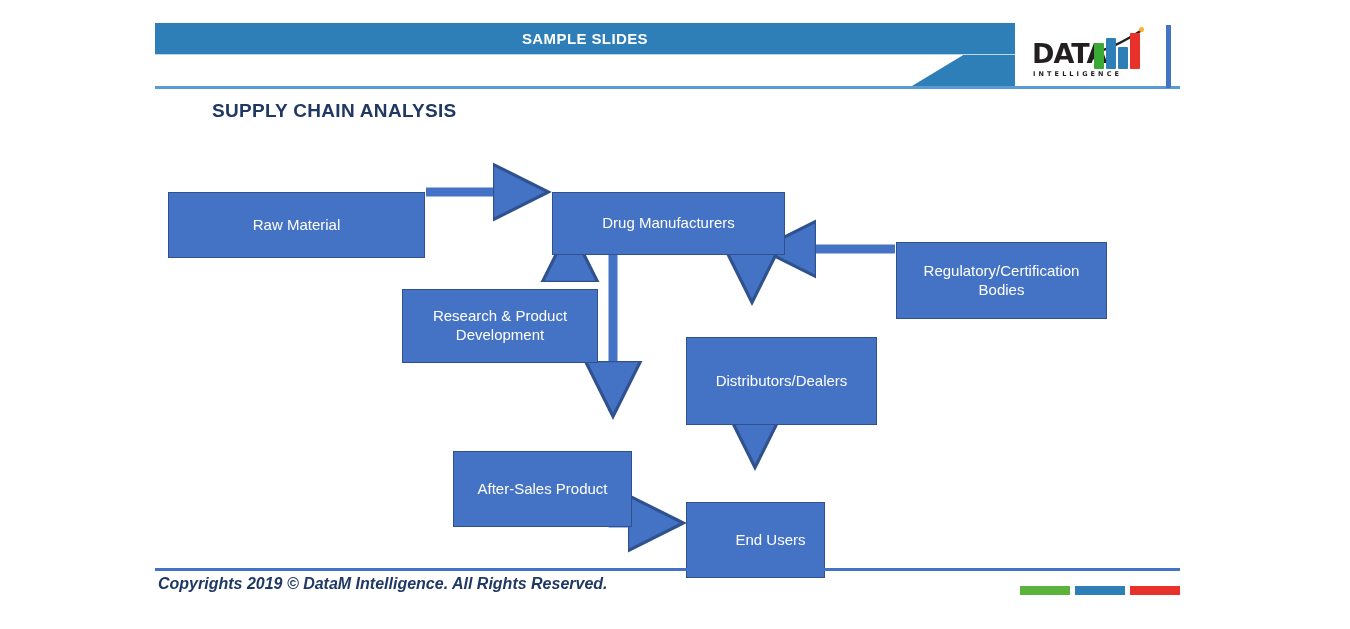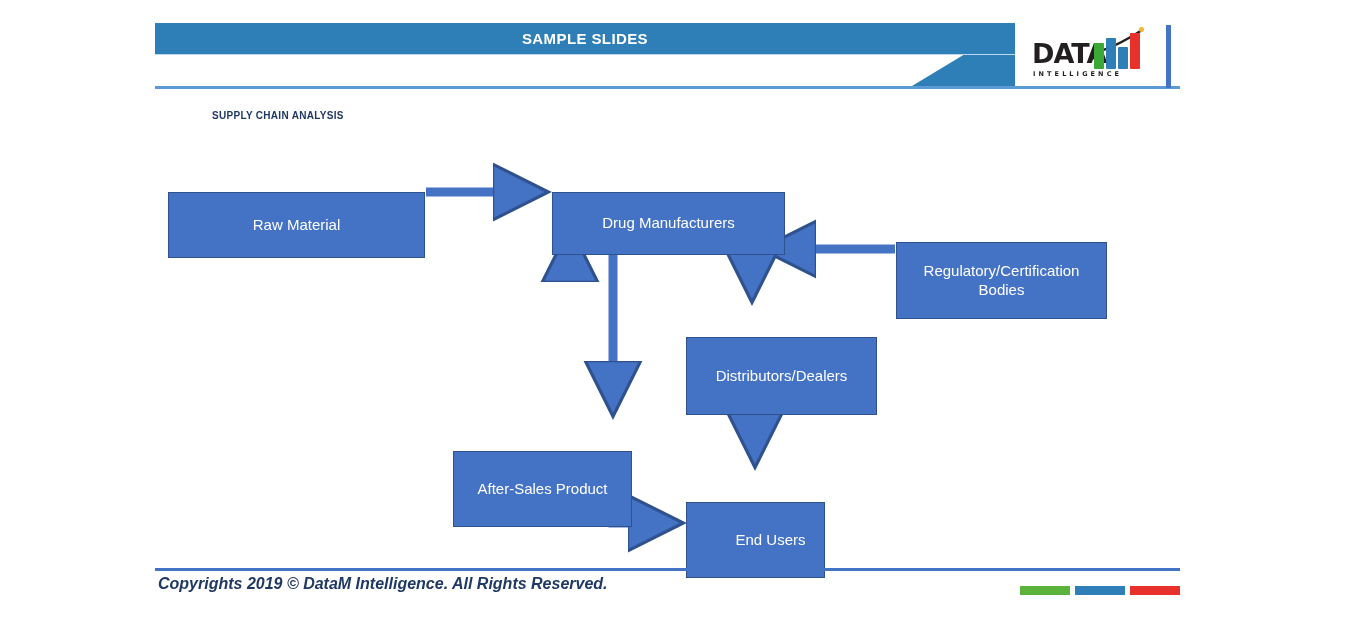--- a/index.html
+++ b/index.html
@@ -67,22 +67,22 @@
     font-family:"DejaVu Sans", sans-serif;
     font-size:6.5px;font-weight:bold;color:#231F20;letter-spacing:3.1px;
   }
   .logo-divider{
     position:absolute;left:1166px;top:25px;width:5px;height:63px;
     background:#4472C4;
   }
 
   
   .section-title{
-    position:absolute;left:212px;top:110px;
-    color:#1F3864;font-size:10px;font-weight:bold;letter-spacing:.3px;
+    position:absolute;left:212px;top:100px;
+    color:#1F3864;font-size:19px;font-weight:bold;letter-spacing:.3px;
   }
 
   
   .diagram{position:absolute;left:0;top:0;width:1350px;height:629px;}
   .node{
     position:absolute;
     background:#4472C4;
     border:1px solid #2F528F;
     color:#ffffff;
     display:flex;align-items:center;justify-content:center;
@@ -90,21 +90,21 @@
     font-size:15px;
     line-height:1.25;
     box-sizing:border-box;
     padding:2px 6px;
     margin-top:32px;
   }
   .n-raw{left:168px;top:160px;width:257px;height:66px;}
   .n-drug{left:552px;top:160px;width:233px;height:63px;}
   .n-rnd{left:402px;top:257px;width:196px;height:74px;}
   .n-reg{left:896px;top:210px;width:211px;height:77px;}
-  .n-dist{left:686px;top:305px;width:191px;height:78px;}
+  .n-dist{left:686px;top:305px;width:191px;height:88px;}
   .n-after{left:453px;top:419px;width:179px;height:76px;}
   .n-end{left:686px;top:470px;width:139px;height:76px;padding-left:36px;}
 
   .arrows{position:absolute;left:0;top:0;width:1350px;height:629px;pointer-events:none;}
 
   
   .footer-line{
     position:absolute;left:155px;top:568px;width:1025px;height:3px;
     background:#4472C4;
   }
@@ -167,20 +167,21 @@
 
       <line x1="613" y1="223" x2="613" y2="411" stroke="#4472C4" stroke-width="9" marker-end="url(#ah)"></line>
 
       <line x1="755" y1="383" x2="755" y2="462" stroke="#4472C4" stroke-width="9" marker-end="url(#ah)"></line>
 
       <polyline points="613,495 613,523 678,523" stroke="#4472C4" stroke-width="9" fill="none" stroke-linejoin="miter" marker-end="url(#ah)"></polyline>
     </svg>
 
     <div class="node n-raw">Raw Material</div>
     <div class="node n-drug">Drug Manufacturers</div>
+    <div class="node n-rnd">Research &amp; Product Development</div>
     <div class="node n-reg">Regulatory/Certification Bodies</div>
     <div class="node n-dist">Distributors/Dealers</div>
     <div class="node n-after">After-Sales Product</div>
     <div class="node n-end">End Users</div>
   </div>
 
   <div class="footer-line"></div>
   <div class="footer-text">Copyrights 2019 © DataM Intelligence. All Rights Reserved.</div>
   <div class="fbar fbar-g"></div>
   <div class="fbar fbar-b"></div>

